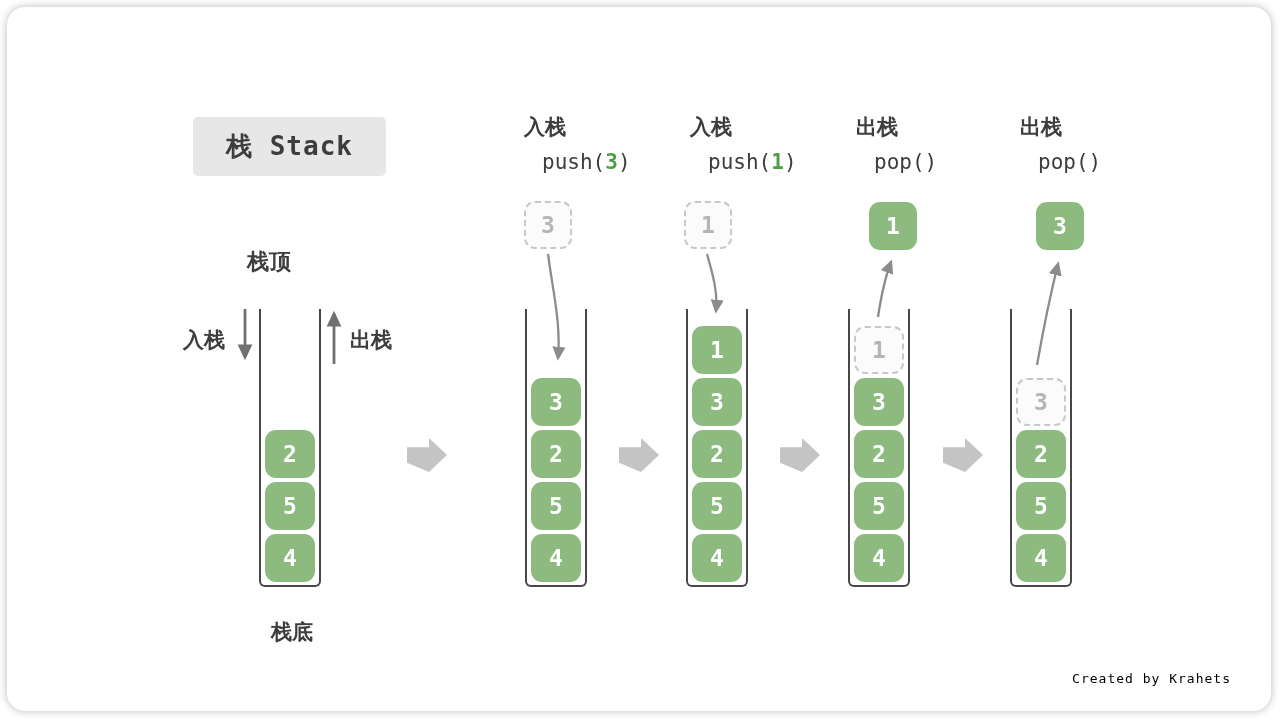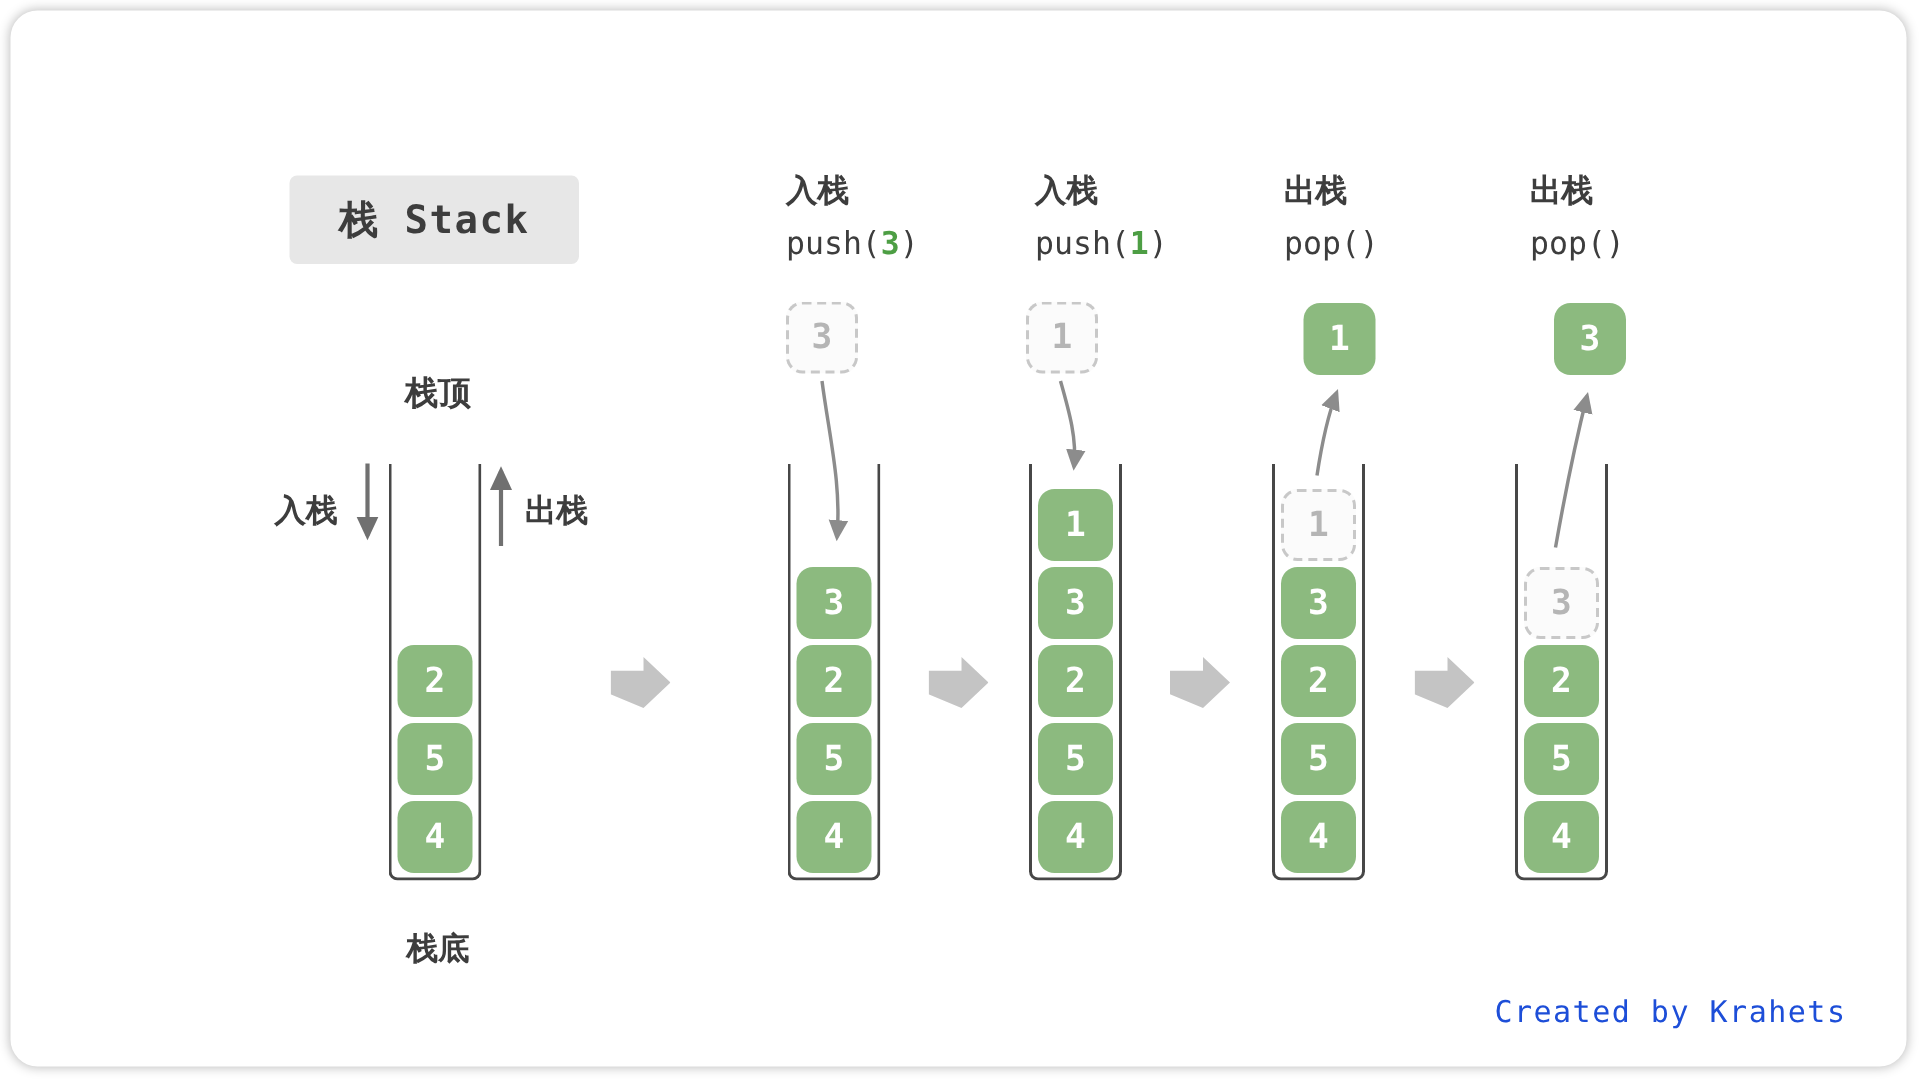--- a/index.html
+++ b/index.html
@@ -7,43 +7,43 @@
   .card{position:absolute;left:7px;top:7px;width:1264px;height:704px;background:#ffffff;
     border-radius:18px;box-shadow:0 0 8px rgba(0,0,0,0.28);}
   .title-box{position:absolute;left:186px;top:110px;width:193px;height:59px;background:#e7e7e7;
     border-radius:5px;display:flex;align-items:center;justify-content:center;
     font-family:"DejaVu Sans Mono","Liberation Mono",monospace;font-size:26px;font-weight:700;
     color:#3d3d3d;letter-spacing:1px;}
   .cjk-label{position:absolute;font-size:22px;font-weight:700;color:#3d3d3d;}
   .header-block{position:absolute;top:103px;}
   .h-line1{font-size:21px;font-weight:700;color:#3d3d3d;line-height:35px;height:35px;}
   .h-line2{font-family:"DejaVu Sans Mono","Liberation Mono",monospace;font-size:21px;
-    color:#3d3d3d;line-height:35px;height:35px;}
+    color:#3d3d3d;line-height:35px;height:35px;margin-left:18px;}
   .code-arg{color:#4d9e44;font-weight:700;}
   .stack-container{position:absolute;top:302px;width:62px;height:278px;box-sizing:border-box;
     border-left:2px solid #474747;border-right:2px solid #474747;border-bottom:2px solid #474747;
     border-radius:0 0 6px 6px;background:transparent;}
   .cell{position:absolute;width:48px;height:48px;border-radius:11px;background:#8cba7f;
     color:#ffffff;display:flex;align-items:center;justify-content:center;
     font-family:"DejaVu Sans Mono","Liberation Mono",monospace;font-size:23px;font-weight:700;}
   .cell.ghost{background:#fbfbfb;border:2px dashed #c8c8c8;color:#b5b5b5;box-sizing:border-box;}
   .block-arrow{position:absolute;top:431px;width:40px;height:34px;background:#c4c4c4;
     clip-path:polygon(0 27%,55% 27%,55% 0,100% 50%,55% 100%,0 73%);}
   svg.overlay{position:absolute;left:0;top:0;width:1280px;height:720px;pointer-events:none;}
-  .watermark{position:absolute;right:40px;bottom:25px;color:#1d4ed8;font-size:20px;
+  .watermark{position:absolute;right:40px;bottom:25px;color:#000000;font-size:13px;
     font-family:"DejaVu Sans Mono","Liberation Mono",monospace;letter-spacing:1px;}
 </style>
 </head>
 <body>
 
 <div class="card" id="card">
 
   <div class="title-box">栈 Stack</div>
 
-  <div class="cjk-label" style="left:240px;top:240px;width:90px;text-align:center;">栈顶</div>
+  <div class="cjk-label" style="left:240px;top:240px;width:90px;text-align:left;">栈顶</div>
 
   <div class="cjk-label" style="left:240px;top:611px;width:90px;text-align:center;font-size:21px;">栈底</div>
 
   <div class="cjk-label" style="left:176px;top:319px;font-size:21px;">入栈</div>
 
   <div class="cjk-label" style="left:343px;top:319px;font-size:21px;">出栈</div>
 
   <svg class="overlay">
     <defs>
       <marker id="ah" viewBox="0 0 8 8" refX="6" refY="4" markerWidth="6.5" markerHeight="6.5" orient="auto-start-reverse">

